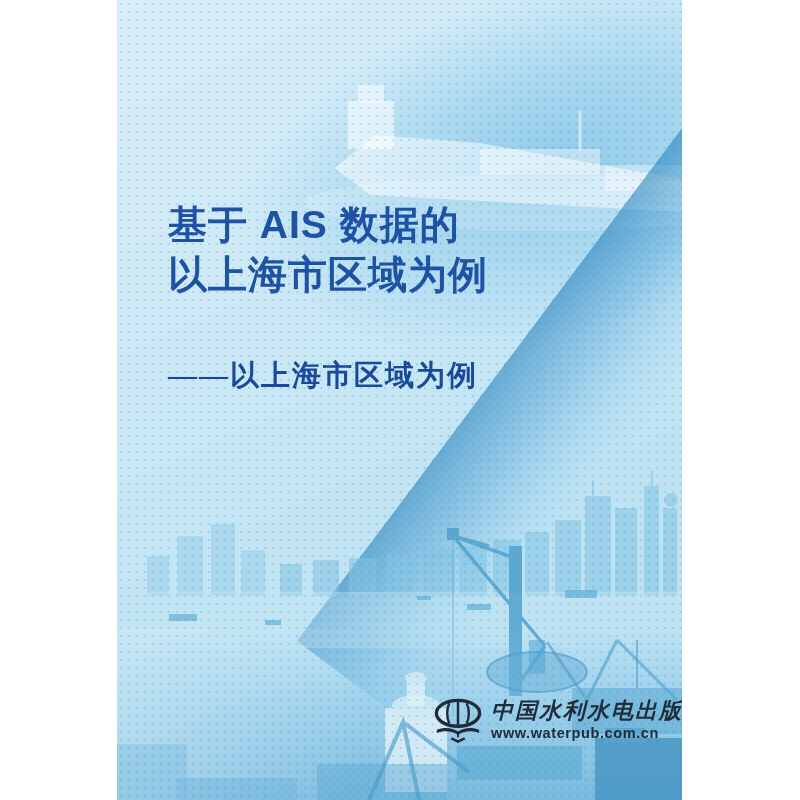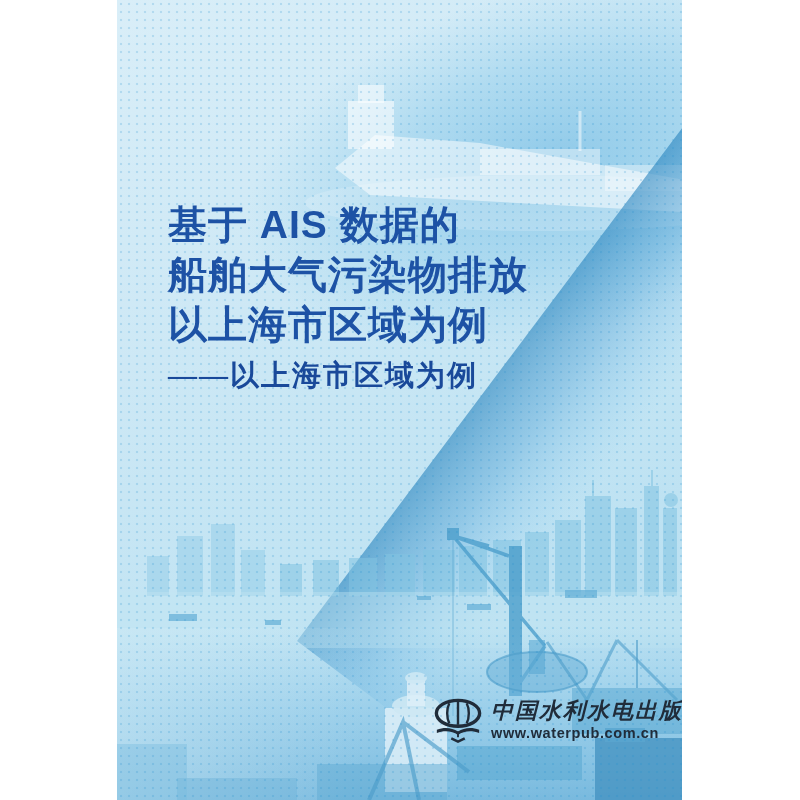--- a/index.html
+++ b/index.html
@@ -135,21 +135,20 @@
         <rect x="0" y="744" width="70" height="56" fill="#79bcde" opacity="0.4"></rect>
         <path d="M252,800 L286,722 L302,800 M286,722 L352,772" stroke="#4d9cc9" stroke-width="4" fill="none" opacity="0.65"></path>
         <line x1="520" y1="688" x2="520" y2="640" stroke="#4d9cc9" stroke-width="2" opacity="0.6"></line>
       </g>
     </svg>
 
     <div class="dots"></div>
 
     <div class="title-block">
       <div>基于 AIS 数据的</div>
-      <div>船舶大气污染物排放</div>
       <div>以上海市区域为例</div>
     </div>
     <div class="subtitle">——以上海市区域为例</div>
 
     <div class="publisher">
       <svg width="50" height="46" viewBox="0 0 52 46" aria-hidden="true">
         <ellipse cx="26" cy="15" rx="22.5" ry="13.5" fill="none" stroke="#202c3a" stroke-width="3.5"></ellipse>
         <path d="M17,4.5 C14,10 14,20 17,25.5" fill="none" stroke="#202c3a" stroke-width="2.5"></path>
         <path d="M26,3 L26,27" fill="none" stroke="#202c3a" stroke-width="2.5"></path>
         <path d="M35,4.5 C38,10 38,20 35,25.5" fill="none" stroke="#202c3a" stroke-width="2.5"></path>

